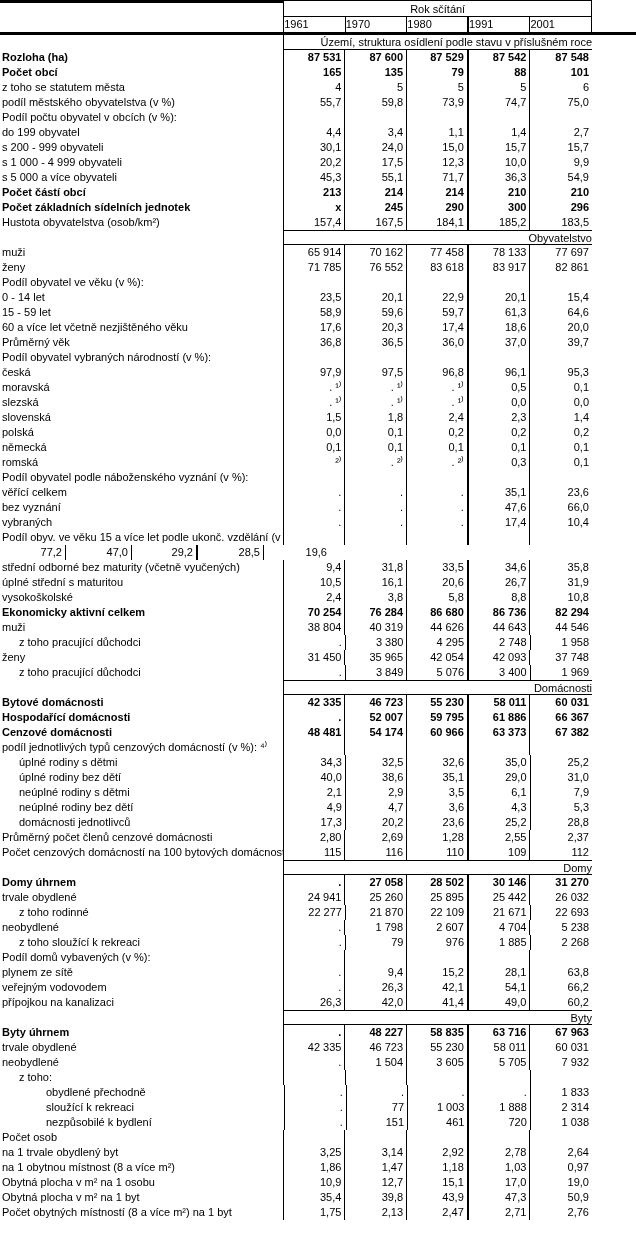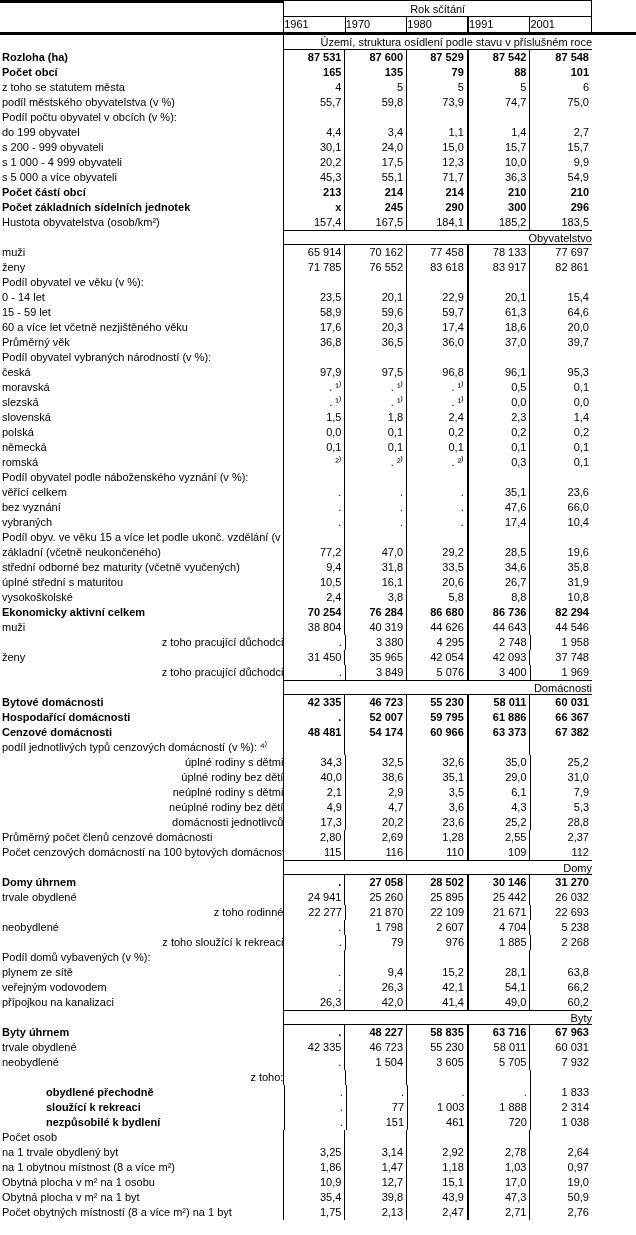--- a/index.html
+++ b/index.html
@@ -11,22 +11,22 @@
   .hdr1 .spacer{width:305px;box-sizing:border-box;border-top:3px solid #000;border-right:1px solid #000;}
   .rok-box{width:330px;box-sizing:border-box;border-top:1px solid #000;border-right:1px solid #000;border-bottom:1px solid #000;text-align:center;}
   .hdr2{display:flex;height:15px;line-height:15px;}
   .hdr2 .spacer{width:305px;box-sizing:border-box;border-right:1px solid #000;}
   .year{width:66px;box-sizing:border-box;border-right:1px solid #000;text-align:left;}
   .year.c3{border-right:2px solid #000;}
   .thick-rule{width:636px;height:3px;background:#000;}
   
   .lbl{width:305px;box-sizing:border-box;border-right:1px solid #000;padding-left:2px;white-space:nowrap;overflow:hidden;}
   .indent-1{}
-  .indent-2{padding-left:19px;text-align:right;}
-  .indent-3{padding-left:46px;font-weight:bold;}
+  .indent-2{padding-left:19px;}
+  .indent-3{padding-left:46px;}
   .val{width:66px;box-sizing:border-box;border-right:1px solid #000;text-align:right;padding-right:3px;white-space:nowrap;}
   .val.c3{border-right:2px solid #000;}
   .val.c5{border-right:none;}
   .b{font-weight:bold;}
   
   .band-row{height:15px;line-height:14px;}
   .lbl-spacer{width:305px;box-sizing:border-box;border-right:1px solid #000;}
   .band-cell{width:330px;box-sizing:border-box;border-top:1px solid #000;border-bottom:1px solid #000;text-align:right;}
   .band-cell.first{border-top:none;}
 </style>
@@ -310,21 +310,20 @@
       </div>
       <div class="row">
         <div class="lbl indent-0">Podíl obyv. ve věku 15 a více let podle ukonč. vzdělání (v %):</div>
         <div class="val c1"></div>
         <div class="val c2"></div>
         <div class="val c3"></div>
         <div class="val c4"></div>
         <div class="val c5"></div>
       </div>
       <div class="row">
-        <div class="lbl indent-1">základní (včetně neukončeného)</div>
         <div class="val c1">77,2</div>
         <div class="val c2">47,0</div>
         <div class="val c3">29,2</div>
         <div class="val c4">28,5</div>
         <div class="val c5">19,6</div>
       </div>
       <div class="row">
         <div class="lbl indent-1">střední odborné bez maturity (včetně vyučených)</div>
         <div class="val c1">9,4</div>
         <div class="val c2">31,8</div>

